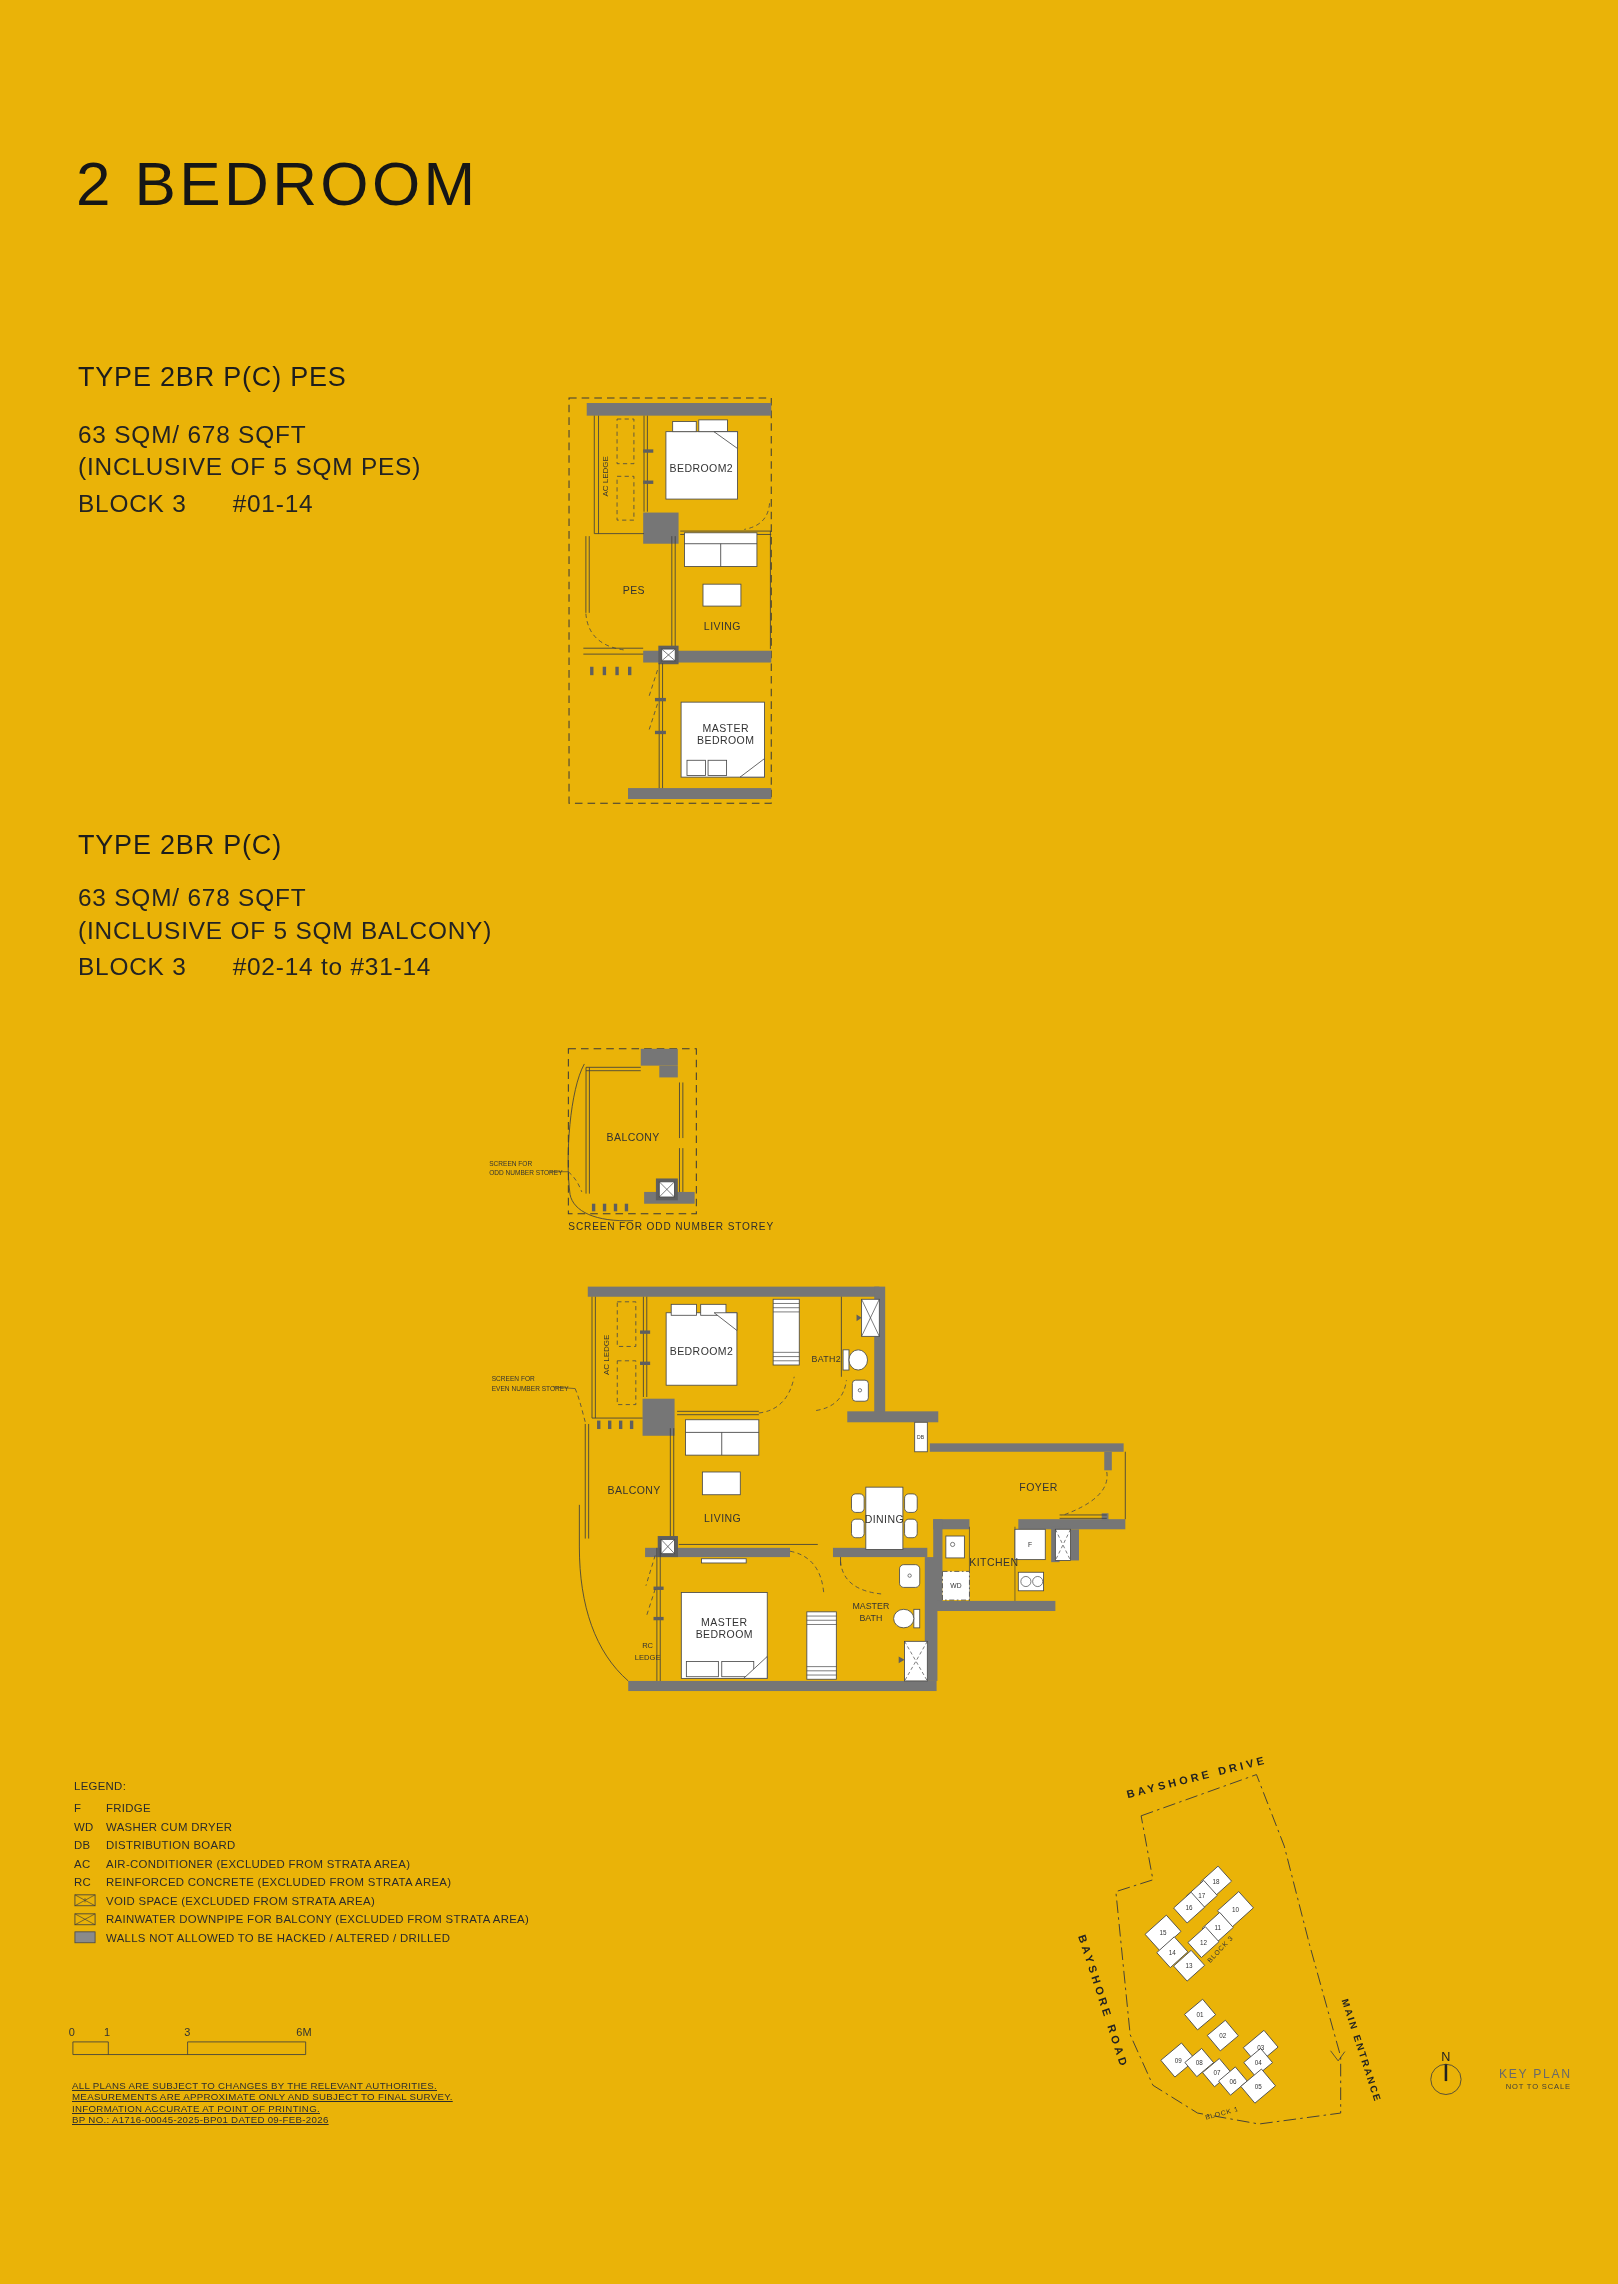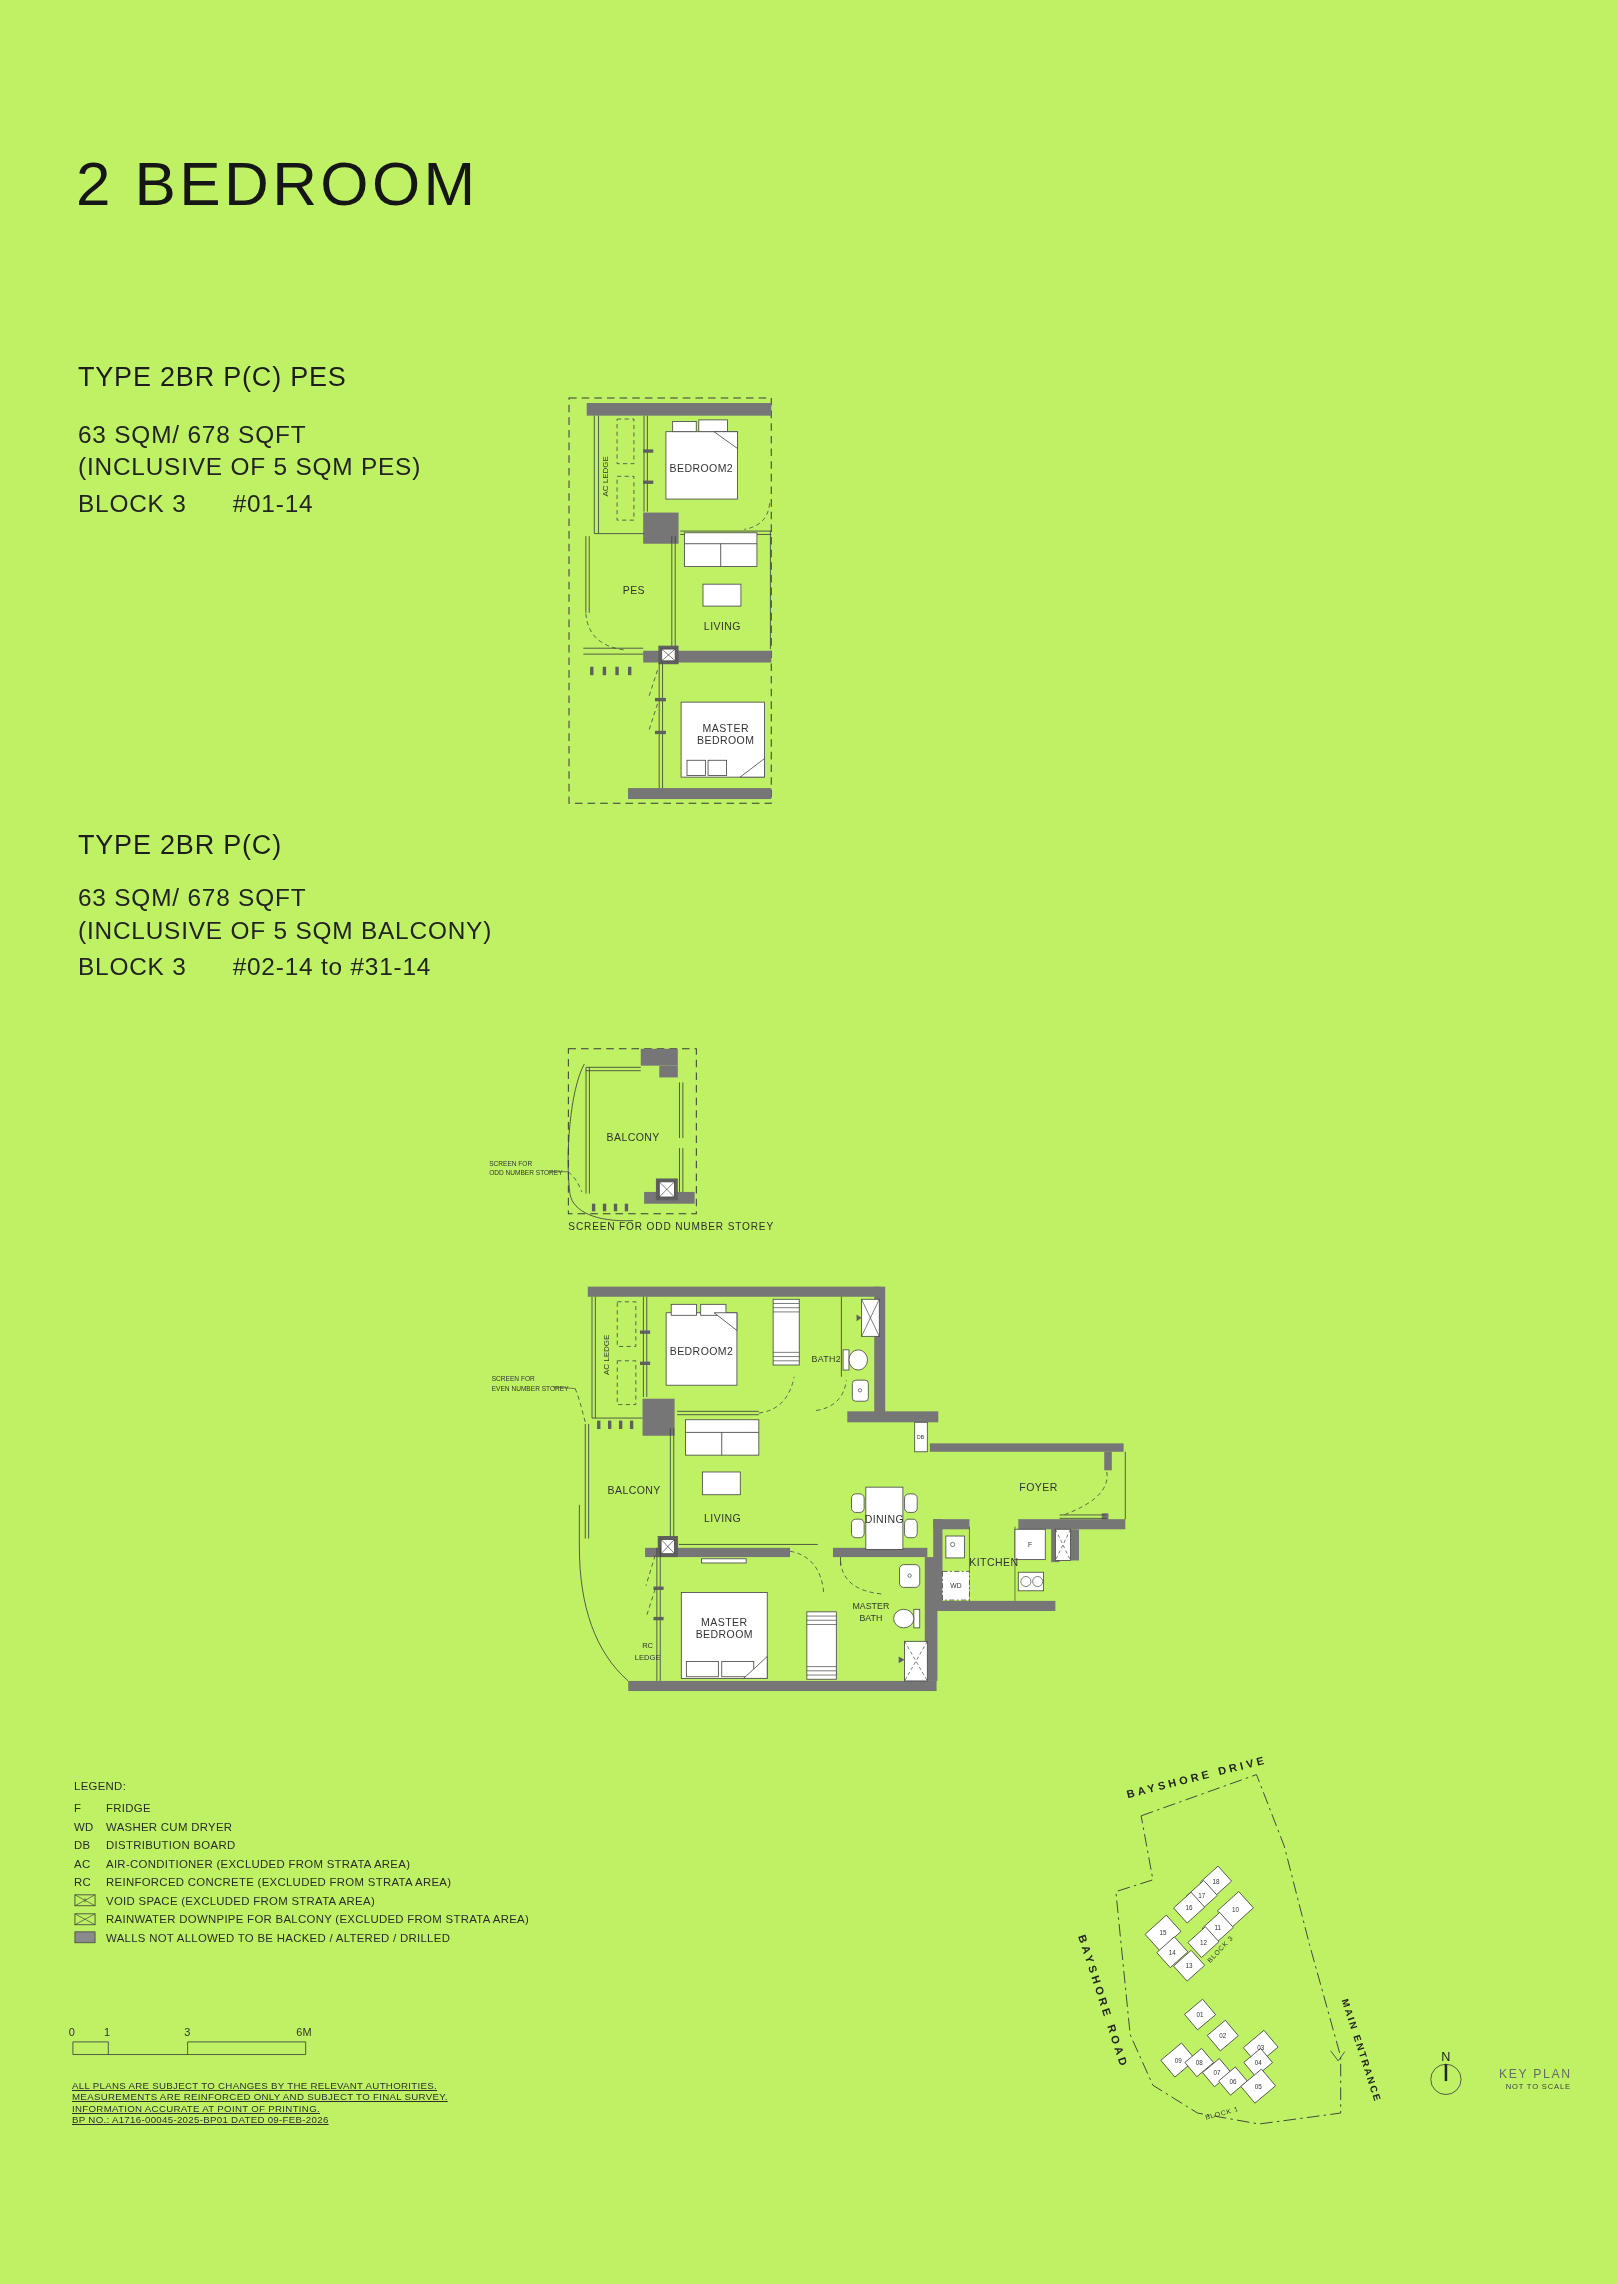--- a/index.html
+++ b/index.html
@@ -1,16 +1,16 @@
 <!DOCTYPE html>
 <html style="font-size:13.5px"><head>
 <meta charset="utf-8">
 <style>
   html,body{margin:0;padding:0;background:#ffffff;}
-  .sheet{position:relative;width:1618px;height:2284px;background:#bef264;overflow:hidden;
+  .sheet{position:relative;width:1618px;height:2284px;background:#eab308;overflow:hidden;
          font-family:"Liberation Sans",sans-serif;color:#1c1c1c;}
   .abs{position:absolute;}
   .page-title{left:76px;top:145px;font-size:62px;line-height:77px;letter-spacing:3.4px;color:#161616;font-weight:400;}
   .type-name{font-size:27px;letter-spacing:0.8px;color:#1d1d1d;}
   .type-line{font-size:24.4px;letter-spacing:0.8px;color:#232323;}
   .unit-gap{display:inline-block;margin-left:46px;}
   .legend{left:74px;top:1780px;font-size:11.4px;letter-spacing:0.3px;color:#2b2b2b;}
   .legend-title{margin-bottom:7px;}
   .legend-row{display:flex;align-items:center;height:18.5px;}
   .legend-key{width:32px;flex:0 0 32px;}
@@ -377,21 +377,21 @@
   <svg class="abs" style="left:67px;top:2025px" width="253" height="38" viewBox="0 0 300 45">
     <text class="scl" x="2" y="13">0</text>
     <text class="scl" x="44" y="13">1</text>
     <text class="scl" x="139" y="13">3</text>
     <text class="scl" x="272" y="13">6M</text>
     <path class="thin" d="M7 20 H49 M143 20 H283 M7 35 H283 M7 20 V35 M49 20 V35 M143 20 V35 M283 20 V35"></path>
   </svg>
 
   <div class="abs disclaimer">
     <div>ALL PLANS ARE SUBJECT TO CHANGES BY THE RELEVANT AUTHORITIES.</div>
-    <div>MEASUREMENTS ARE REINFORCED ONLY AND SUBJECT TO FINAL SURVEY.</div>
+    <div>MEASUREMENTS ARE APPROXIMATE ONLY AND SUBJECT TO FINAL SURVEY.</div>
     <div>INFORMATION ACCURATE AT POINT OF PRINTING.</div>
     <div>BP NO.: A1716-00045-2025-BP01  DATED 09-FEB-2026</div>
   </div>
 
   <svg class="abs" style="left:995px;top:1751px" width="624" height="421" viewBox="0 0 740 500">
     <path class="ddot" d="M173 77 L310 28 L343 113 L373 230 L410 363 L410 430 L313 443 L240 430 L187 397 L160 337 L143 167 L187 153 Z"></path>
 
     <text class="road" transform="translate(157,56) rotate(-14)">BAYSHORE DRIVE</text>
     <text class="road" transform="translate(98,220) rotate(72)">BAYSHORE ROAD</text>
     <text class="entr" transform="translate(411,296) rotate(72)">MAIN ENTRANCE</text>

